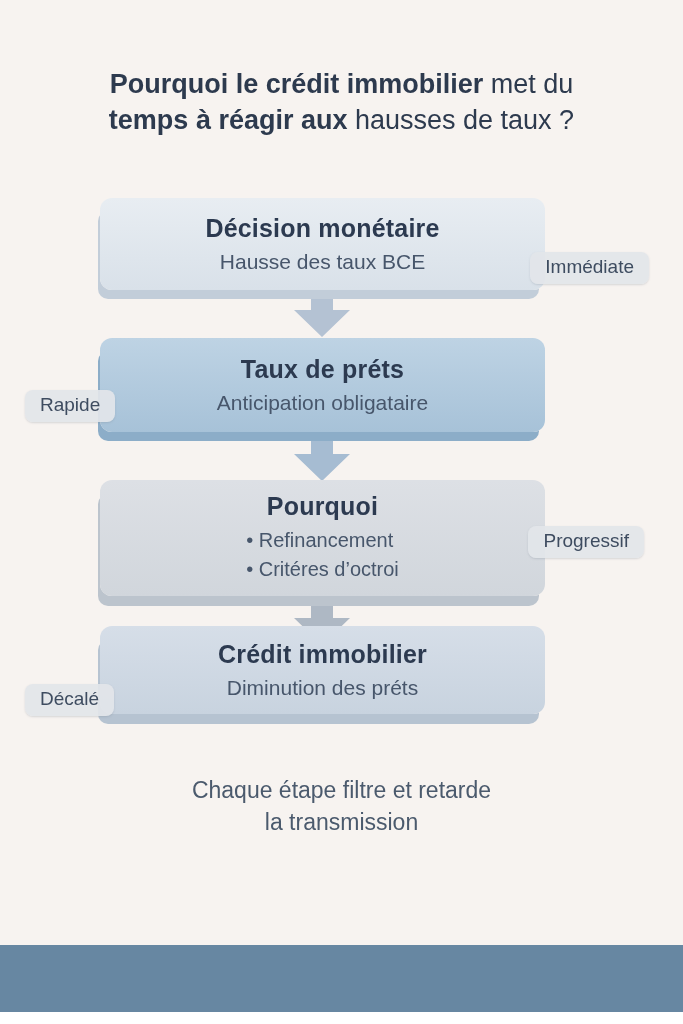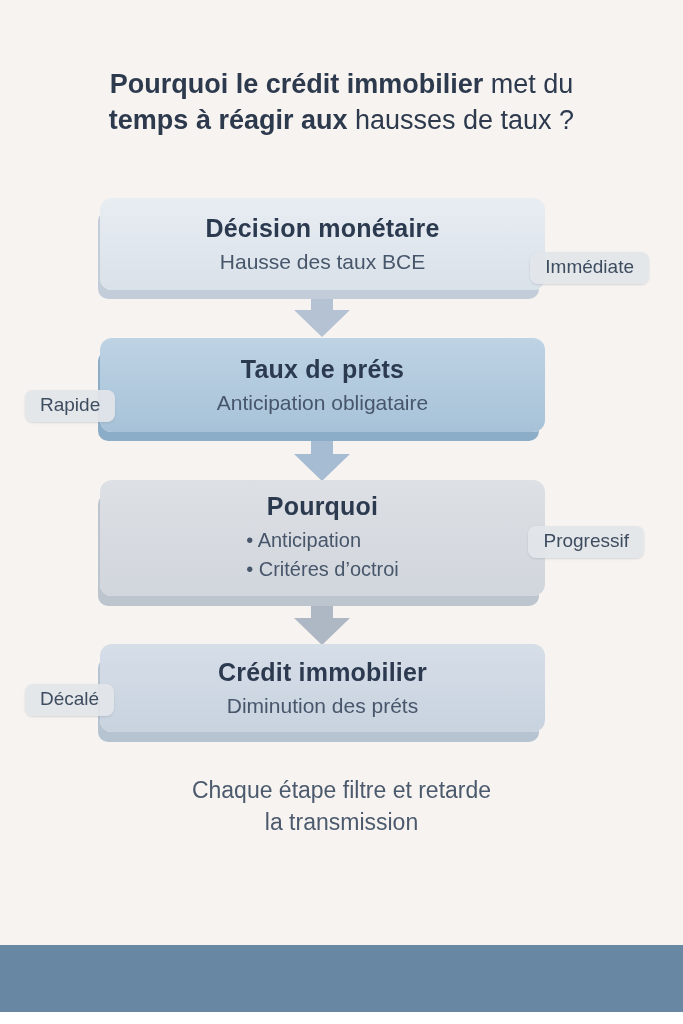--- a/index.html
+++ b/index.html
@@ -21,21 +21,21 @@
     position:absolute; left:100px; width:445px; z-index:2;
     border-radius:12px;
     display:flex; flex-direction:column; align-items:center; justify-content:center;
     text-align:center;
   }
   .box h2{margin:0; font-size:25px; font-weight:700; color:#2c3a50; letter-spacing:.2px;}
   .box .sub{margin:7px 0 0; font-size:21px; color:#47566b;}
   .box1{top:198px; height:92px; background:linear-gradient(180deg,#e8edf2,#d9e1e9); box-shadow:-4px 11px 0 -2px #c2cdd9;}
   .box2{top:338px; height:94px; background:linear-gradient(180deg,#bed3e4,#a7c2d8); box-shadow:-4px 11px 0 -2px #8cadc8;}
   .box3{top:480px; height:116px; background:linear-gradient(180deg,#dde0e5,#d1d6dc); box-shadow:-4px 12px 0 -2px #bcc4cd;}
-  .box4{top:644px; height:88px; background:linear-gradient(180deg,#d6dee8,#c8d3df); box-shadow:-4px 12px 0 -2px #b6c3d1;}
+  .box4{top:626px; height:88px; background:linear-gradient(180deg,#d6dee8,#c8d3df); box-shadow:-4px 12px 0 -2px #b6c3d1;}
   .bullets{margin:5px 0 0; padding:0; list-style:none; text-align:left; font-size:20px; line-height:29px; color:#47566b;}
 
   
   .tag{
     position:absolute; z-index:3;
     background:rgba(226,229,234,0.93);
     border-radius:8px; padding:4px 15px 6px;
     font-size:19px; color:#3e4c60;
     box-shadow:0 1px 2px rgba(120,130,145,0.25);
     white-space:nowrap;
@@ -89,21 +89,21 @@
 
   <div class="arrow arrow2">
     <svg width="56" height="45" viewBox="0 0 56 45" xmlns="http://www.w3.org/2000/svg">
       <path d="M17 0 H39 V18 H56 L28 45 L0 18 H17 Z" fill="currentColor"></path>
     </svg>
   </div>
 
   <section class="box box3">
     <h2>Pourquoi</h2>
     <ul class="bullets">
-      <li>• Anticipation</li>
+      <li>• Refinancement</li>
       <li>• Critéres d’octroi</li>
     </ul>
   </section>
   <div class="tag tag-progressif">Progressif</div>
 
   <div class="arrow arrow3">
     <svg width="56" height="45" viewBox="0 0 56 45" xmlns="http://www.w3.org/2000/svg">
       <path d="M17 0 H39 V18 H56 L28 45 L0 18 H17 Z" fill="currentColor"></path>
     </svg>
   </div>

